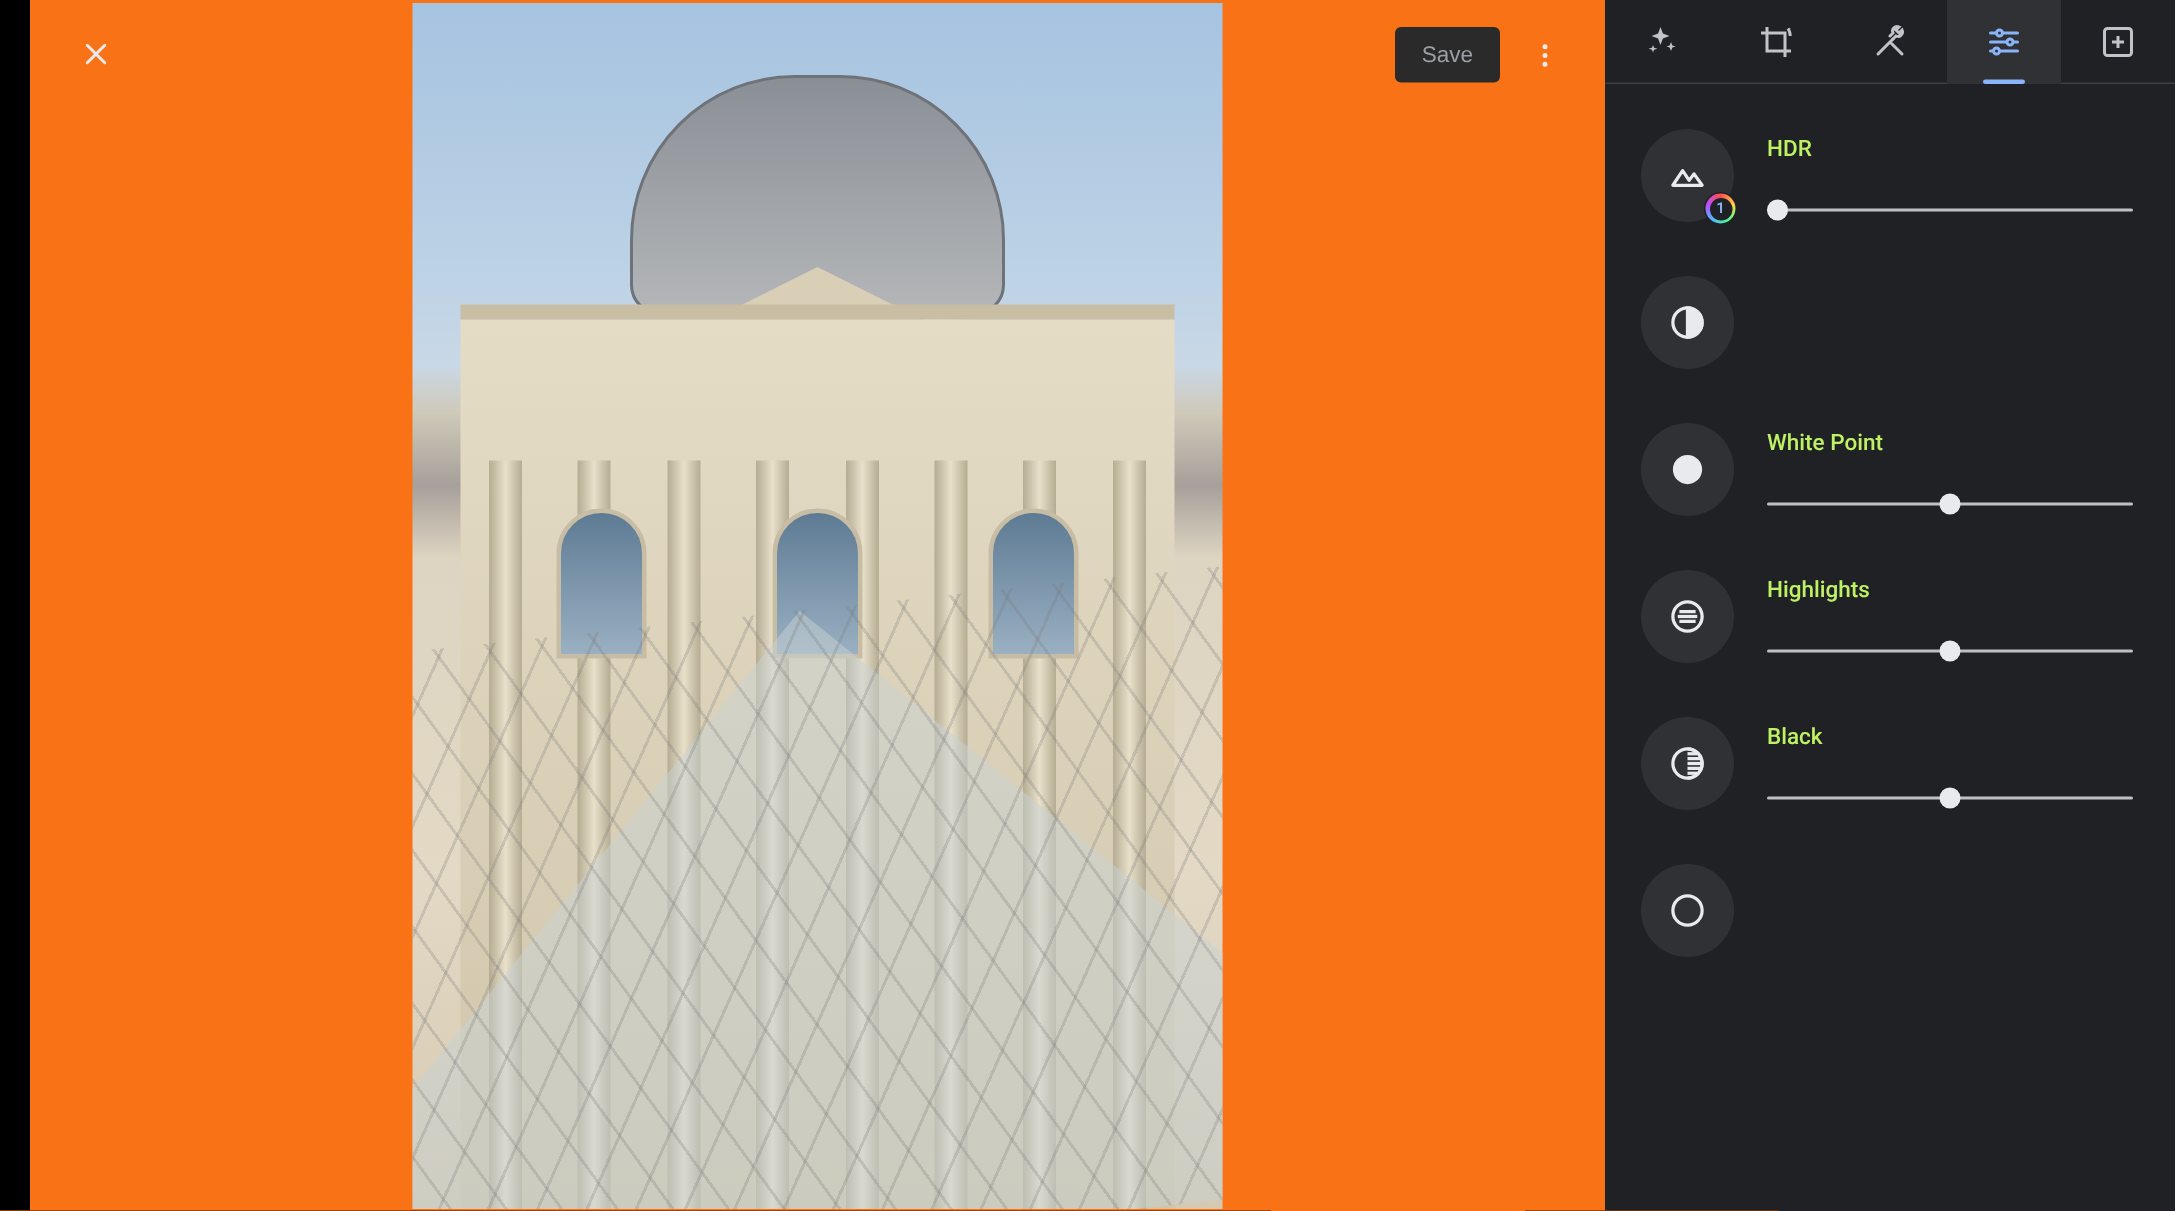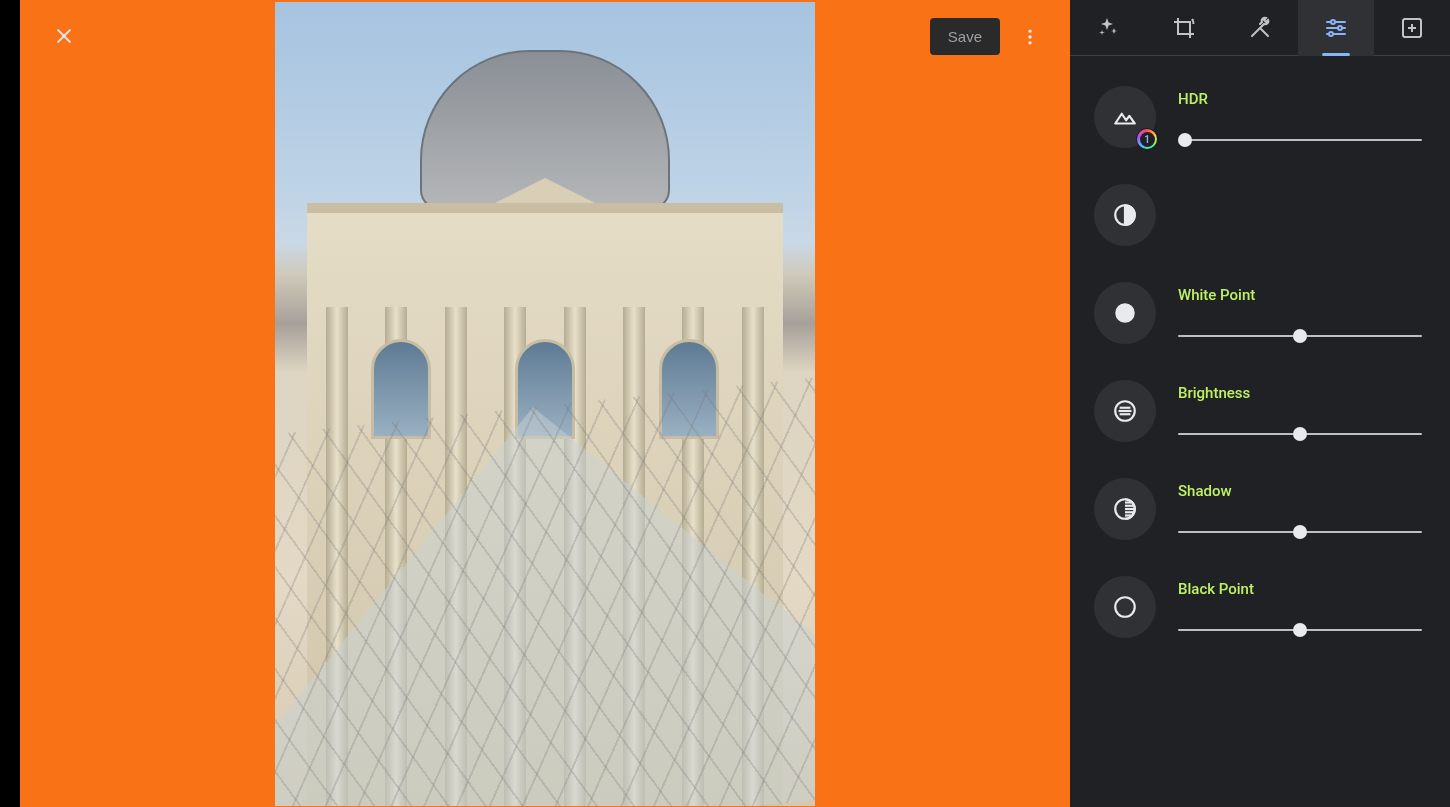--- a/index.html
+++ b/index.html
@@ -404,49 +404,45 @@
     <div class="slider-row">
       <div class="slider-icon">
         <svg width="26" height="26" viewBox="0 0 24 24" fill="none" stroke="currentColor" stroke-width="2">
           <circle cx="12" cy="12" r="9"></circle>
           <line x1="7" y1="9" x2="17" y2="9"></line>
             <line x1="6" y1="12" x2="18" y2="12"></line>
             <line x1="7" y1="15" x2="17" y2="15"></line>
         </svg>
       </div>
       <div class="slider-body">
-        <div class="slider-label">Brightness</div>
+        <div class="slider-label">Highlights</div>
         <input type="range" class="slider" min="-100" max="100" value="0" style="">
       </div>
     </div>
 
     <div class="slider-row">
       <div class="slider-icon">
         <svg width="26" height="26" viewBox="0 0 24 24" fill="none" stroke="currentColor" stroke-width="2">
           <circle cx="12" cy="12" r="9"></circle>
           <path d="M12 3a9 9 0 0 1 0 18"></path>
           <line x1="12" y1="6" x2="18" y2="6"></line>
             <line x1="12" y1="9" x2="20" y2="9"></line>
             <line x1="12" y1="12" x2="21" y2="12"></line>
             <line x1="12" y1="15" x2="20" y2="15"></line>
             <line x1="12" y1="18" x2="18" y2="18"></line>
         </svg>
       </div>
       <div class="slider-body">
-        <div class="slider-label">Shadow</div>
+        <div class="slider-label">Black</div>
         <input type="range" class="slider" min="-100" max="100" value="0" style="">
       </div>
     </div>
 
     <div class="slider-row">
       <div class="slider-icon">
         <svg width="26" height="26" viewBox="0 0 24 24" fill="none" stroke="currentColor" stroke-width="2">
           <circle cx="12" cy="12" r="9"></circle>
         </svg>
       </div>
-      <div class="slider-body">
-        <div class="slider-label">Black Point</div>
-        <input type="range" class="slider" min="-100" max="100" value="0" style="">
-      </div>
     </div>
 
   </div>
 </div>
 
 </body></html>

